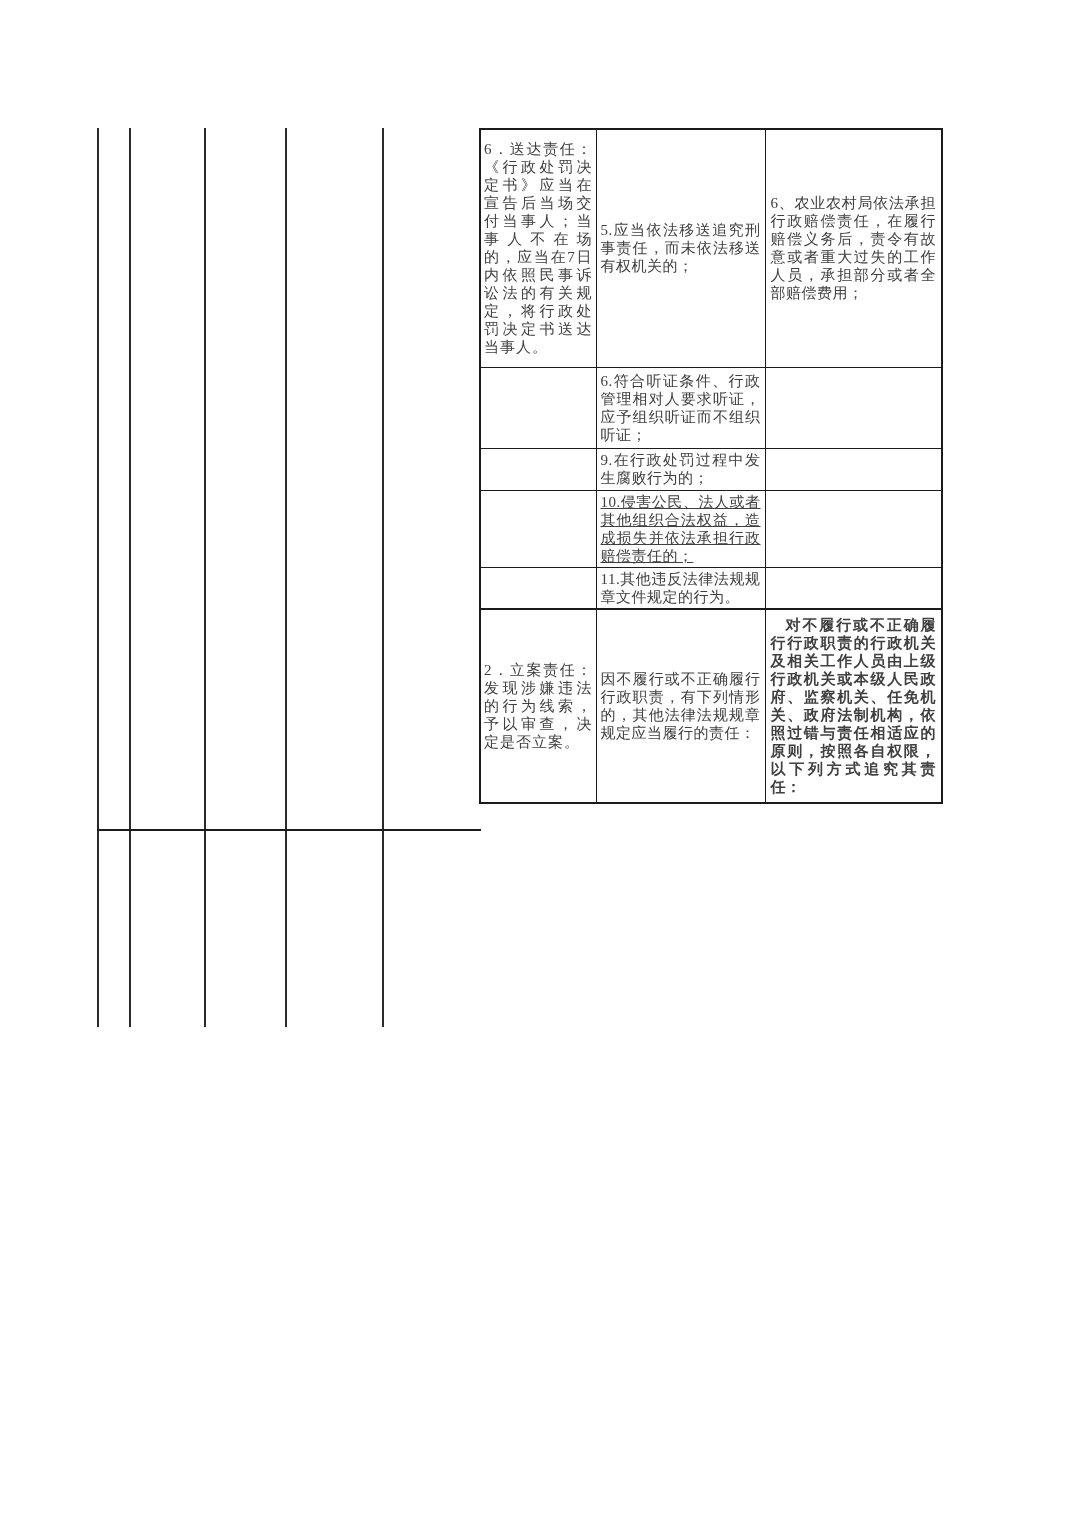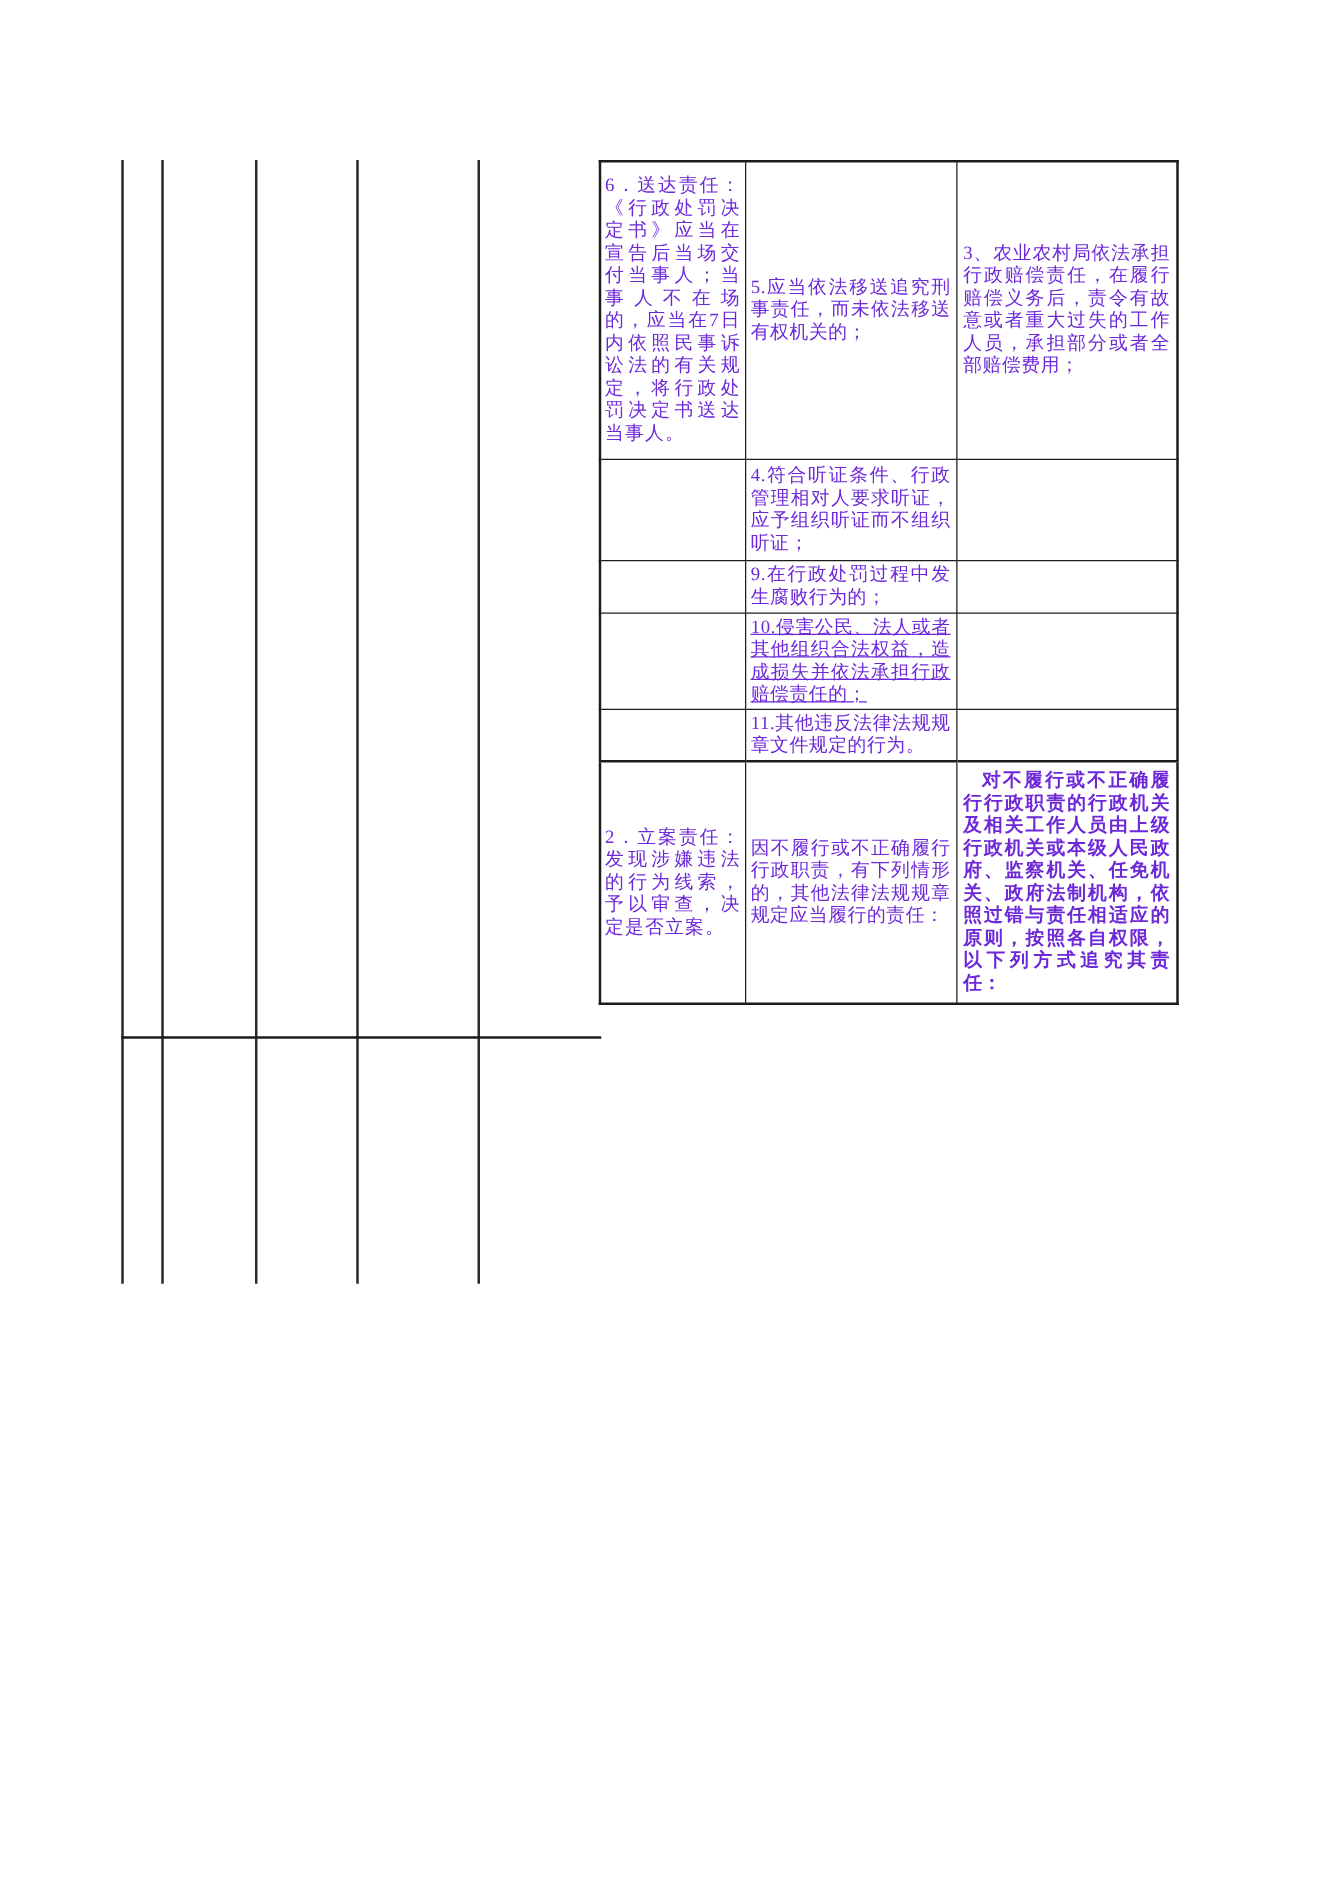--- a/index.html
+++ b/index.html
@@ -1,21 +1,21 @@
 <!DOCTYPE html>
 <html><head>
 <meta charset="utf-8">
 <style>
   html,body{margin:0;padding:0;background:#ffffff;}
   .page{
     position:relative;
     width:1074px;height:1520px;
     background:#ffffff;
     font-family:"Liberation Serif","DejaVu Serif",serif;
-    color:#6d28d9;
+    color:#404040;
     overflow:hidden;
   }
   
   .vline{
     position:absolute;top:128px;height:899px;width:2px;
     background:#2a2a2a;
   }
   .vl-1{left:97px;}
   .vl-2{left:129px;}
   .vl-3{left:204px;}
@@ -82,29 +82,29 @@
     </colgroup>
     <tbody>
       <tr class="r1">
         <td class="c-duty">
             <div class="txt">6．送达责任：《行政处罚决定书》应当在宣告后当场交付当事人；当事人不在场的，应当在7日内依照民事诉讼法的有关规定，将行政处罚决定书送达当事人。</div>
           </td>
         <td class="c-situation">
             <div class="txt">5.应当依法移送追究刑事责任，而未依法移送有权机关的；</div>
           </td>
         <td class="c-method">
-            <div class="txt">3、农业农村局依法承担行政赔偿责任，在履行赔偿义务后，责令有故意或者重大过失的工作人员，承担部分或者全部赔偿费用；</div>
+            <div class="txt">6、农业农村局依法承担行政赔偿责任，在履行赔偿义务后，责令有故意或者重大过失的工作人员，承担部分或者全部赔偿费用；</div>
           </td>
       </tr>
       <tr class="r4">
         <td class="c-duty">
             <div class="txt"></div>
           </td>
         <td class="c-situation">
-            <div class="txt">4.符合听证条件、行政管理相对人要求听证，应予组织听证而不组织听证；</div>
+            <div class="txt">6.符合听证条件、行政管理相对人要求听证，应予组织听证而不组织听证；</div>
           </td>
         <td class="c-method">
             <div class="txt"></div>
           </td>
       </tr>
       <tr class="r5">
         <td class="c-duty">
             <div class="txt"></div>
           </td>
         <td class="c-situation">

